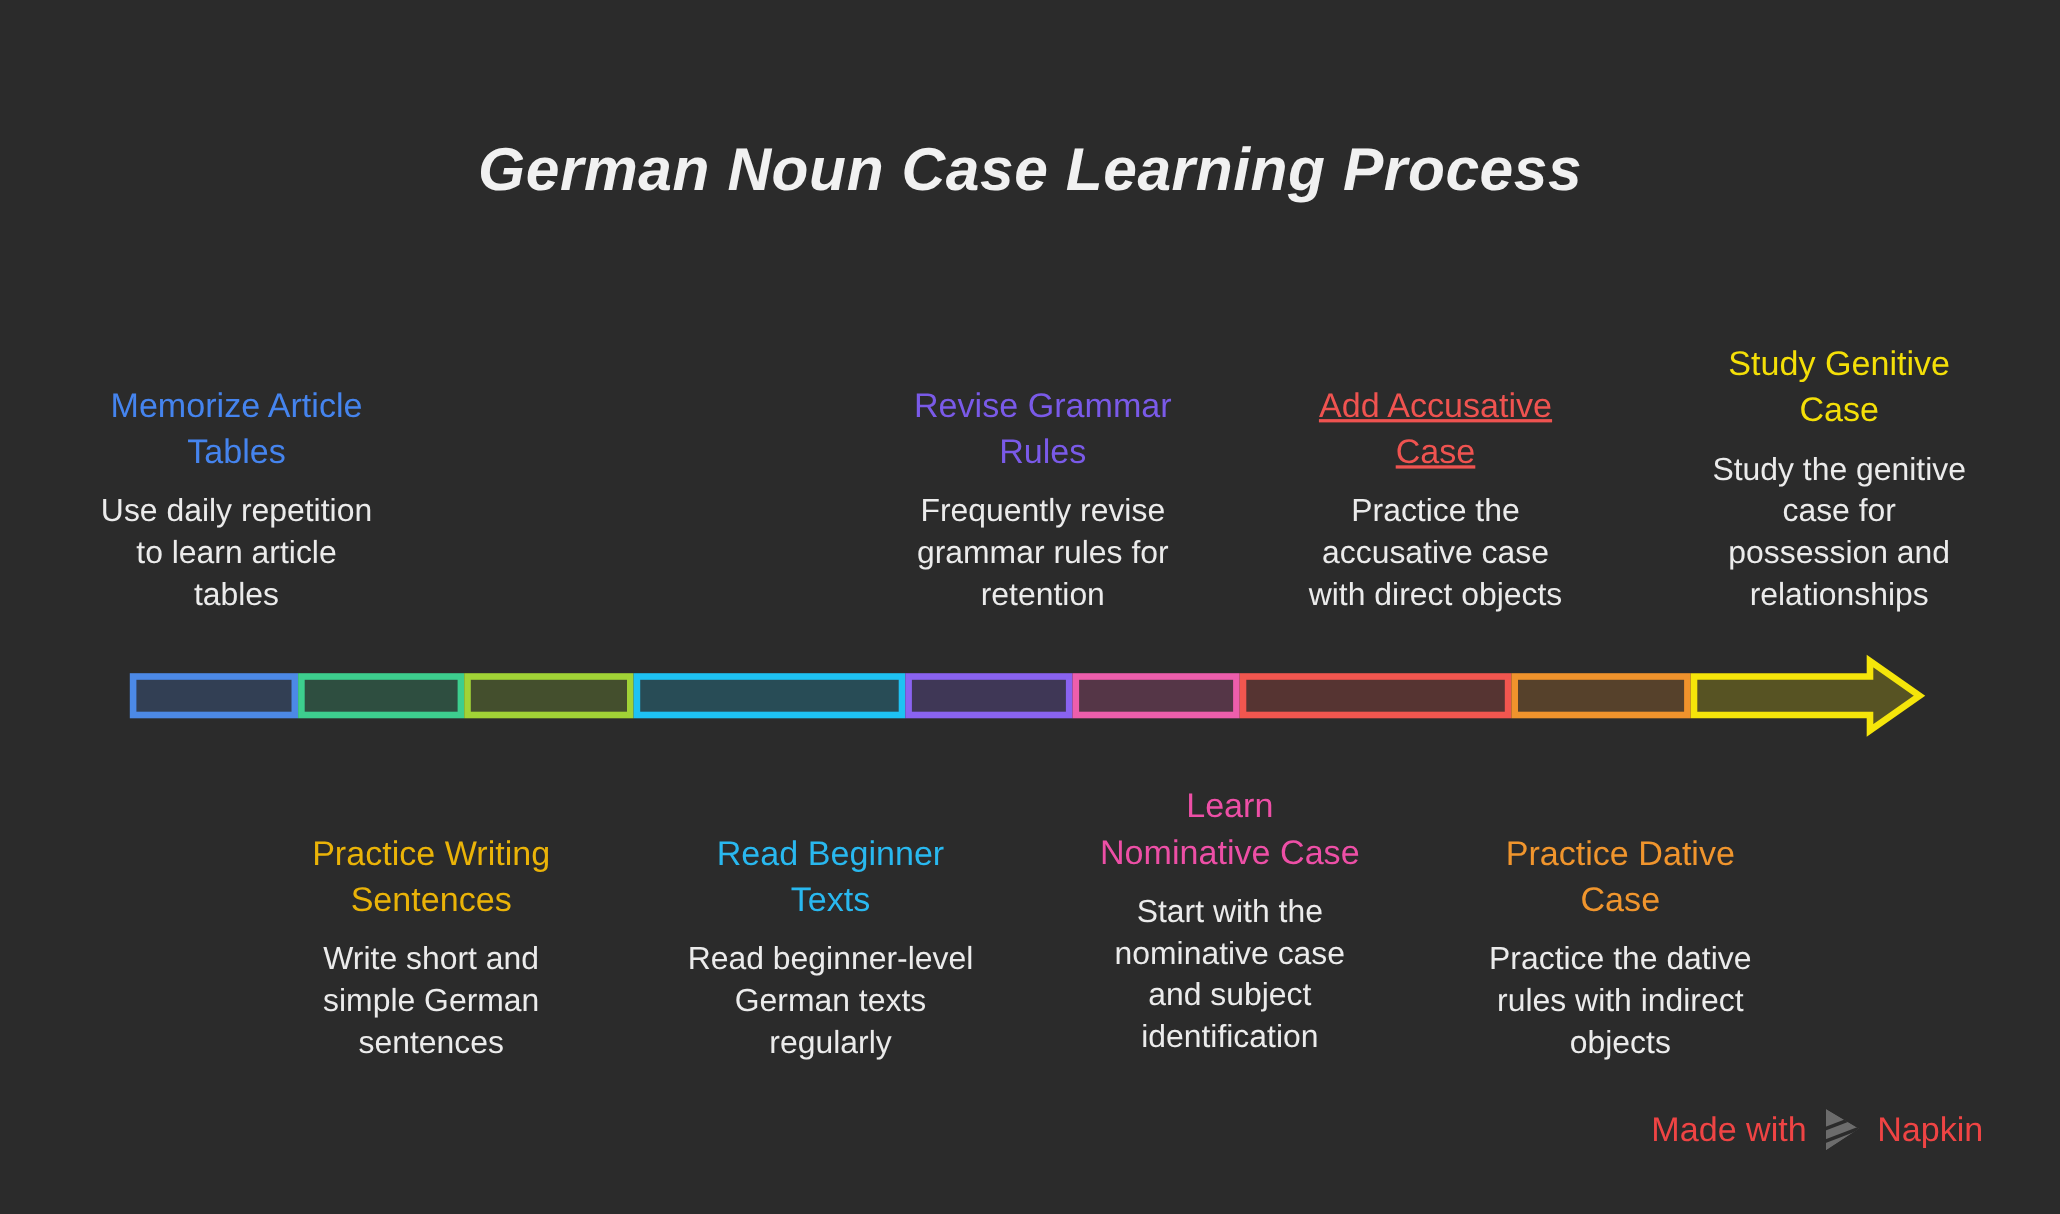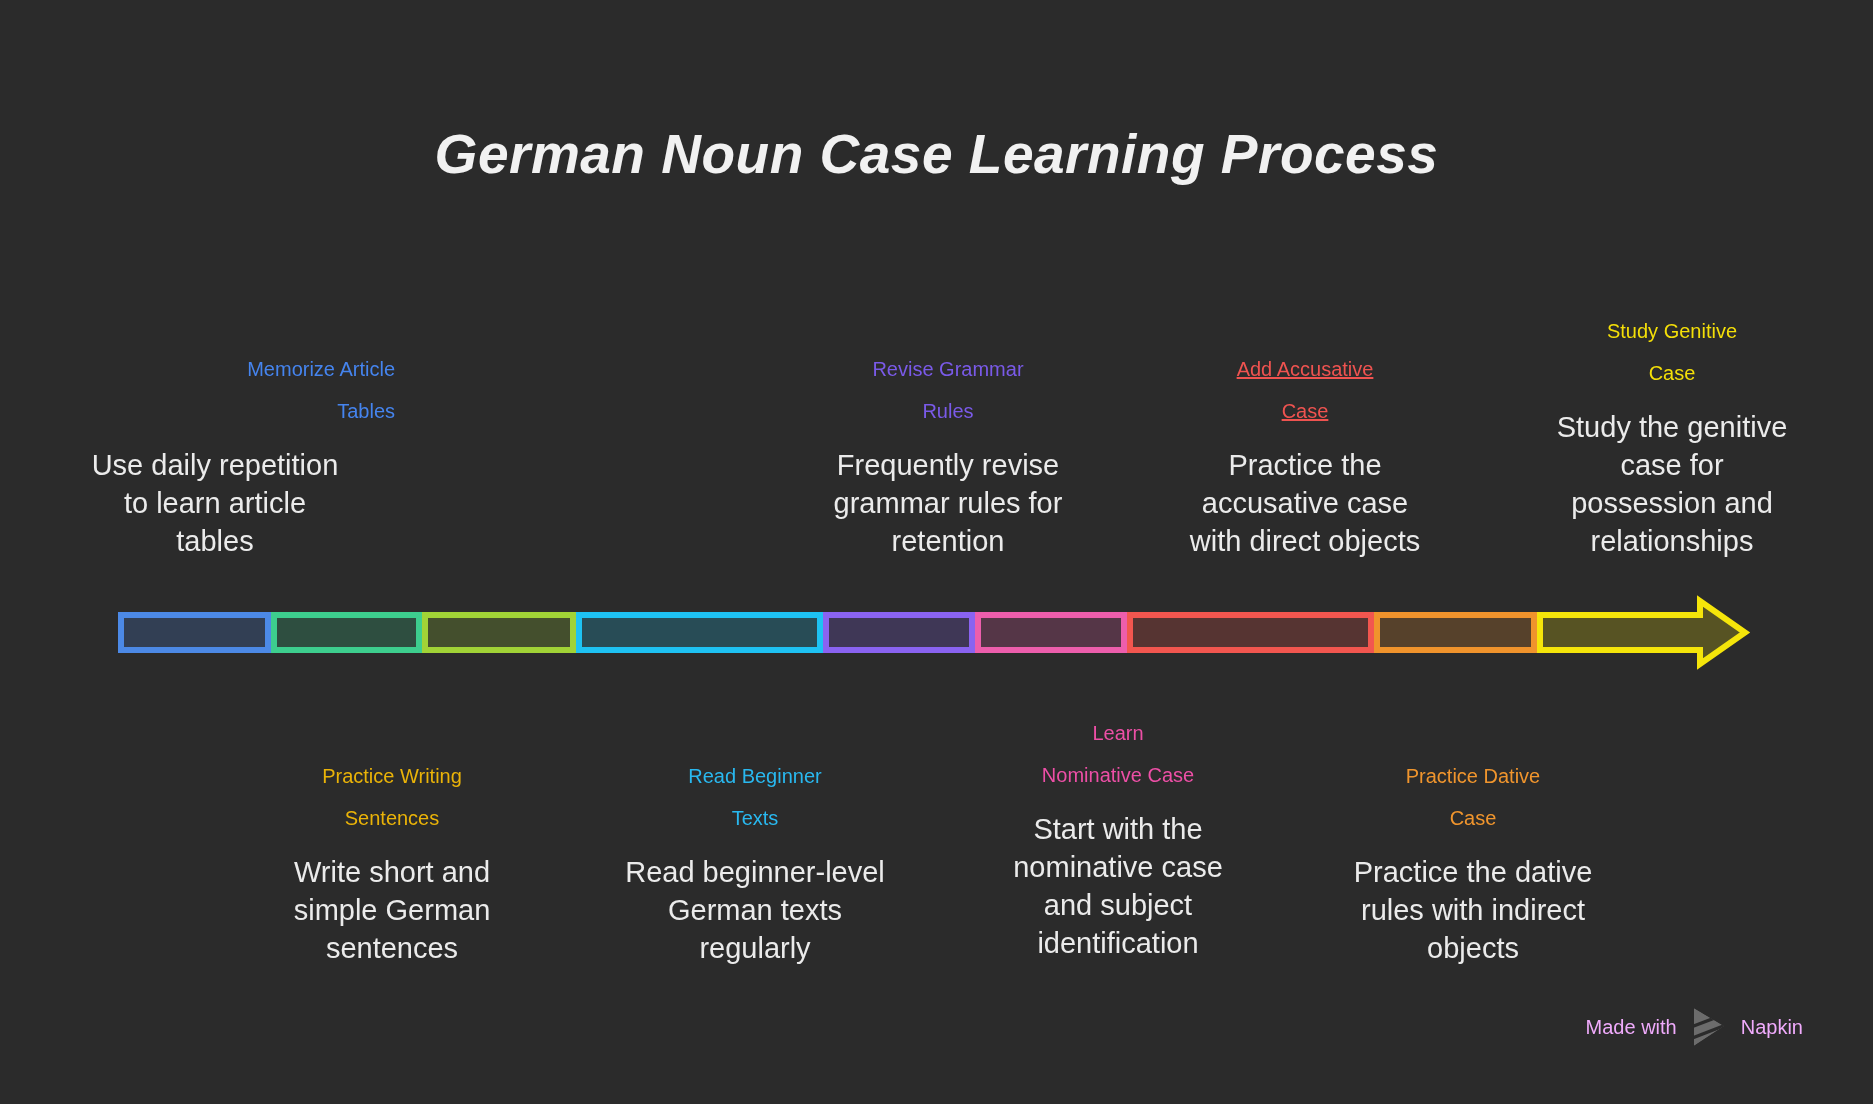--- a/index.html
+++ b/index.html
@@ -28,21 +28,21 @@
     letter-spacing: 0.5px;
     font-style: italic;
   }
   .step {
     position: absolute;
     width: 360px;
     transform: translateX(-50%);
     text-align: center;
   }
   .step-title {
-    font-size: 20px;
+    font-size: 31px;
     line-height: 42px;
     font-weight: 500;
     white-space: pre-line;
   }
   .step-body {
     margin-top: 14px;
     font-size: 29px;
     line-height: 38px;
     font-weight: 400;
     color: #EBEBEB;
@@ -55,34 +55,34 @@
     top: 0;
     pointer-events: none;
   }
   .watermark {
     position: absolute;
     right: 70px;
     bottom: 56px;
     display: flex;
     align-items: center;
     gap: 14px;
-    color: #f0abfc;
-    font-size: 20px;
+    color: #ef4444;
+    font-size: 31px;
     font-weight: 500;
   }
 </style>
 </head>
 <body>
 
 <div class="canvas">
 
   <h1 class="title">German Noun Case Learning Process</h1>
 
   <div class="step top" style="left:215px;">
-    <div class="step-title" style="color: rgb(69, 132, 238); text-align: right;">Memorize Article
+    <div class="step-title" style="color: rgb(69, 132, 238);">Memorize Article
 Tables</div>
     <div class="step-body">Use daily repetition
 to learn article
 tables</div>
   </div>
 
 
   <div class="step top" style="left:948px;">
     <div class="step-title" style="color: rgb(122, 90, 232);">Revise Grammar
 Rules</div>

